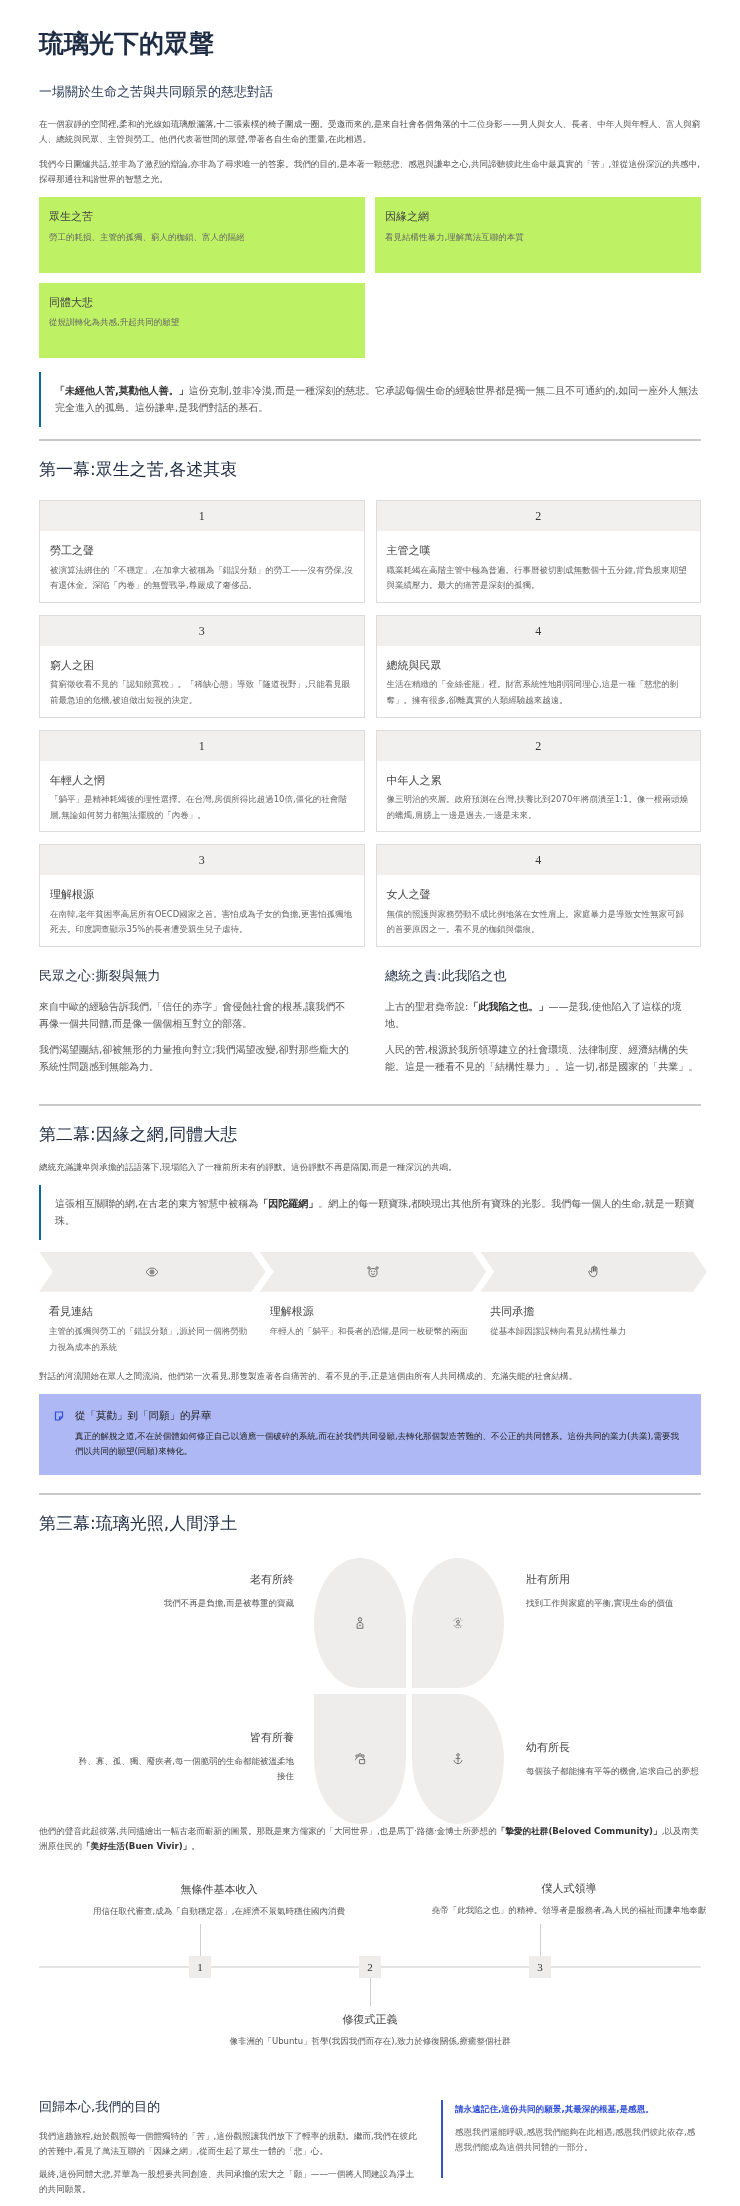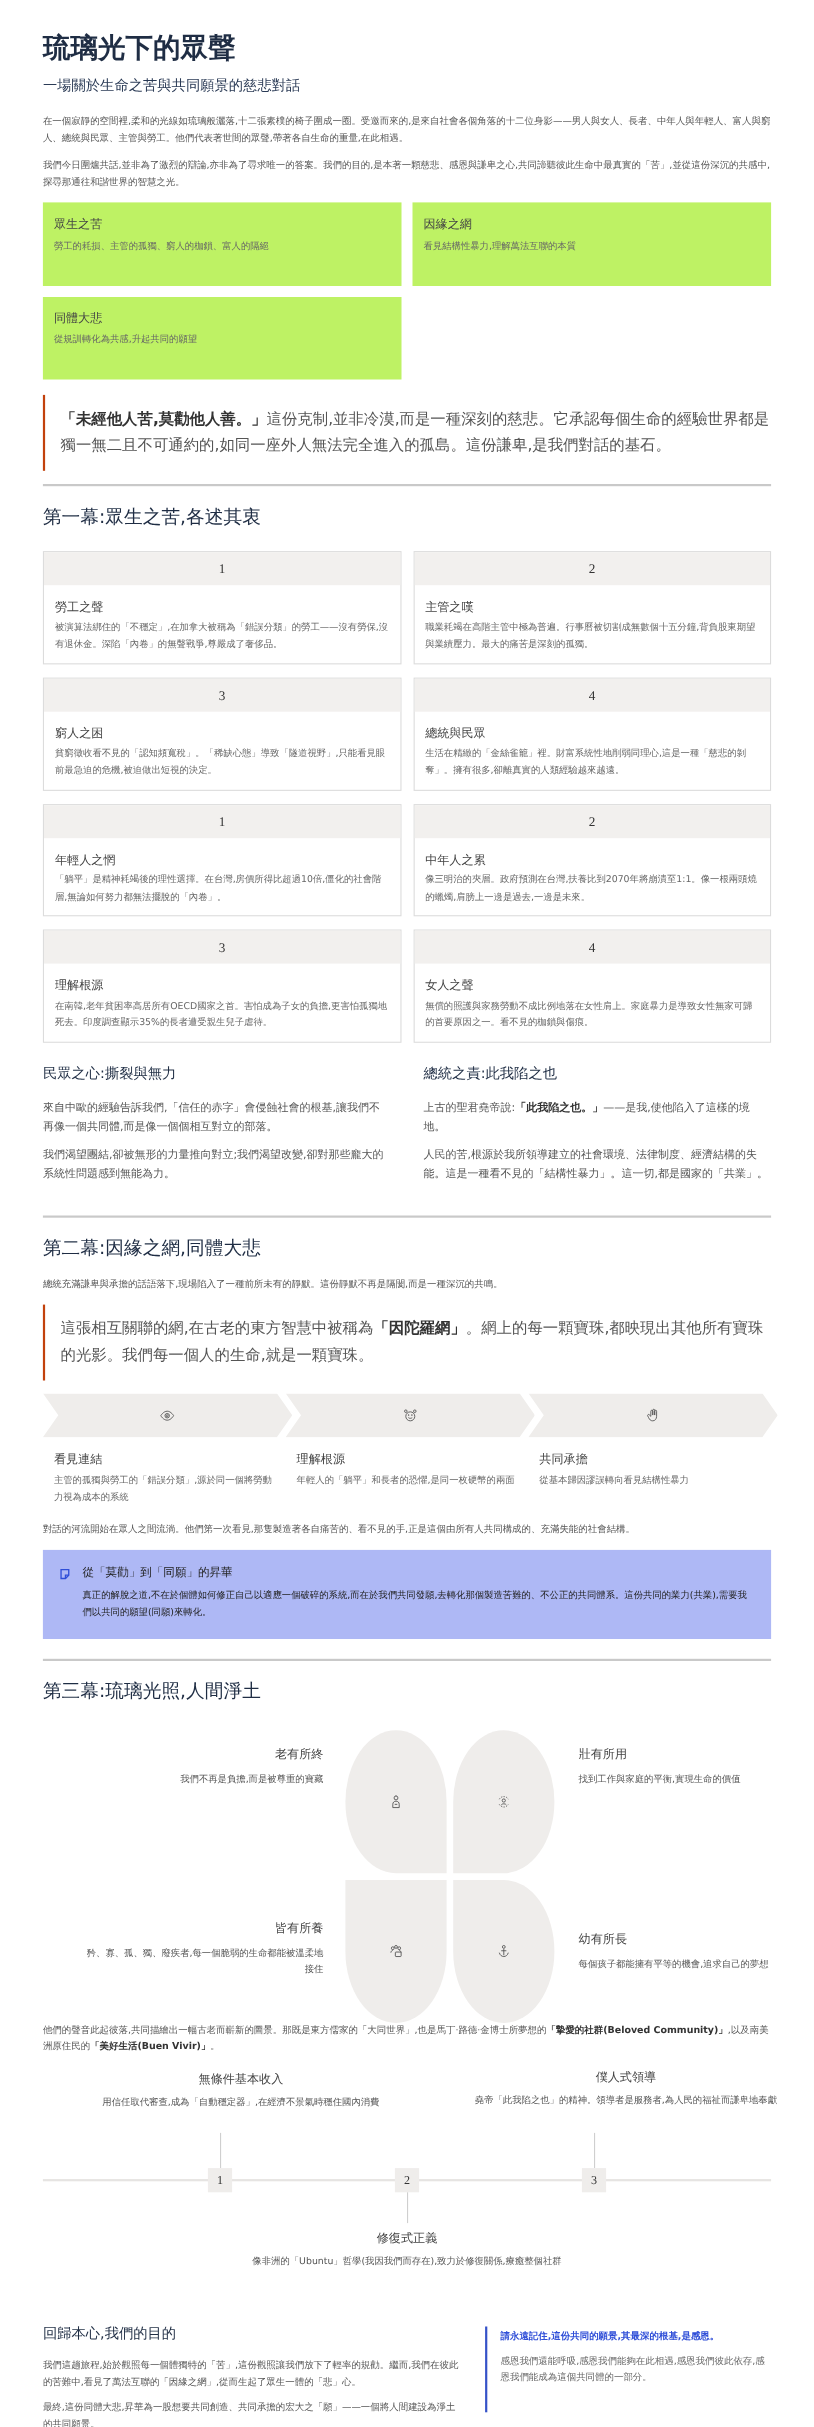--- a/index.html
+++ b/index.html
@@ -6,27 +6,27 @@
   html, body { background: #ffffff; }
   body {
     width: 740px;
     font-family: "DejaVu Sans", "Liberation Sans", sans-serif;
     color: #555555;
     font-size: 9px;
     line-height: 1.75;
   }
   .page { padding: 26px 39px 40px 39px; }
   h1.title { font-size: 25px; font-weight: bold; color: #1f2d44; line-height: 1.3; margin-top: 2px; }
-  .subtitle { font-size: 13px; color: #2a3a55; margin-top: 7px; margin-bottom: 14px; }
+  .subtitle { font-size: 13px; color: #2a3a55; margin-top: 20px; margin-bottom: 14px; }
   p.body { font-size: 8.6px; color: #555; margin-bottom: 10px; }
   .grid2 { display: grid; grid-template-columns: 1fr 1fr; gap: 10px 10px; }
   .pillar { background: #bef264; padding: 10px 10px 28px 10px; min-height: 56px; }
   .pillar .h { font-size: 11px; color: #444; margin-bottom: 3px; }
   .pillar .d { font-size: 8.5px; color: #666; }
-  .quote { border-left: 2px solid #c2410c; padding: 10px 0 10px 14px; margin: 14px 0 12px 0; font-size: 14px; color: #555; }
+  .quote { border-left: 2px solid #0369a1; padding: 10px 0 10px 14px; margin: 14px 0 12px 0; font-size: 10px; color: #555; }
   .quote b { color: #333; }
   hr.sep { border: none; border-top: 2px solid #c9c9c9; margin: 8px 0 14px 0; }
   h2.act { font-size: 17px; font-weight: normal; color: #1f2d44; margin: 8px 0 16px 0; }
   .card { border: 1px solid #dcdcdc; background: #fff; }
   .card .num { background: #f2f0ee; text-align: center; font-family: "Liberation Serif", serif; font-size: 12px; color: #333; height: 30px; line-height: 30px; }
   .card .body { padding: 10px 10px 8px 10px; min-height: 68px; }
   .card .h { font-size: 11px; color: #444; margin-bottom: 2px; }
   .card .d { font-size: 8.5px; color: #666; line-height: 1.85; }
   .cards-grid { display: grid; grid-template-columns: 1fr 1fr; gap: 12px 11px; margin-bottom: 12px; }
   .two-col { display: grid; grid-template-columns: 1fr 1fr; gap: 30px; margin-top: 18px; }
@@ -290,35 +290,35 @@
     </div>
   </div>
 
   <p class="body" style="margin-top:16px;">
     <span>他們的聲音此起彼落,共同描繪出一幅古老而嶄新的圖景。那既是東方儒家的「大同世界」,也是馬丁·路德·金博士所夢想的</span><b style="color:#333">「摯愛的社群(Beloved Community)」</b><span>,以及南美洲原住民的</span><b style="color:#333">「美好生活(Buen Vivir)」</b><span>。</span>
   </p>
 
   <div class="timeline">
     <div class="tl-line"></div>
 
-    <div class="tl-text" style="left:20px; width:320px; top:2px;">
+    <div class="tl-text" style="left:20px; width:320px; top:16px;">
       <div class="h">無條件基本收入</div>
       <div class="d">用信任取代審查,成為「自動穩定器」,在經濟不景氣時穩住國內消費</div>
     </div>
     <div class="tl-stem" style="left:161px; top:60px; height:32px;"></div>
     <div class="tl-node" style="left:150px;">1</div>
 
     <div class="tl-node" style="left:320px;">2</div>
     <div class="tl-stem" style="left:331px; top:114px; height:28px;"></div>
     <div class="tl-text" style="left:190px; width:282px; top:146px;">
       <div class="h">修復式正義</div>
       <div class="d">像非洲的「Ubuntu」哲學(我因我們而存在),致力於修復關係,療癒整個社群</div>
     </div>
 
-    <div class="tl-text" style="left:370px; width:320px; top:0;">
+    <div class="tl-text" style="left:370px; width:320px; top:15px;">
       <div class="h">僕人式領導</div>
       <div class="d">堯帝「此我陷之也」的精神。領導者是服務者,為人民的福祉而謙卑地奉獻</div>
     </div>
     <div class="tl-stem" style="left:501px; top:60px; height:32px;"></div>
     <div class="tl-node" style="left:490px;">3</div>
   </div>
 
   <div class="closing">
     <div>
       <h3>回歸本心,我們的目的</h3>

